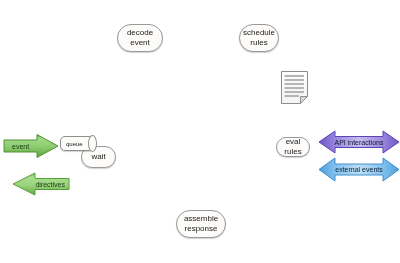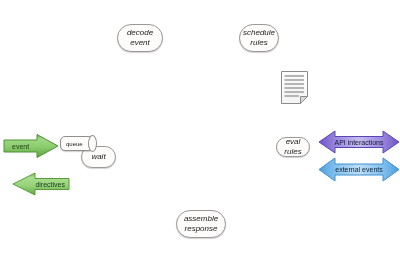--- a/index.html
+++ b/index.html
@@ -29,21 +29,20 @@
     font-size: 8px;
     line-height: 10px;
     text-align: center;
     display: flex;
     flex-direction: column;
     align-items: center;
     justify-content: center;
     box-shadow: 0 1px 1px rgba(0,0,0,0.18);
     white-space: nowrap;
     padding: 2px 4px;
-    font-style: italic;
   }
   .node .ln { display: block; }
 
   
   .queue-node {
     position: absolute;
     box-sizing: border-box;
     background: #fdfcfa;
     border: 1px solid #8f8f8f;
     border-radius: 5px;

